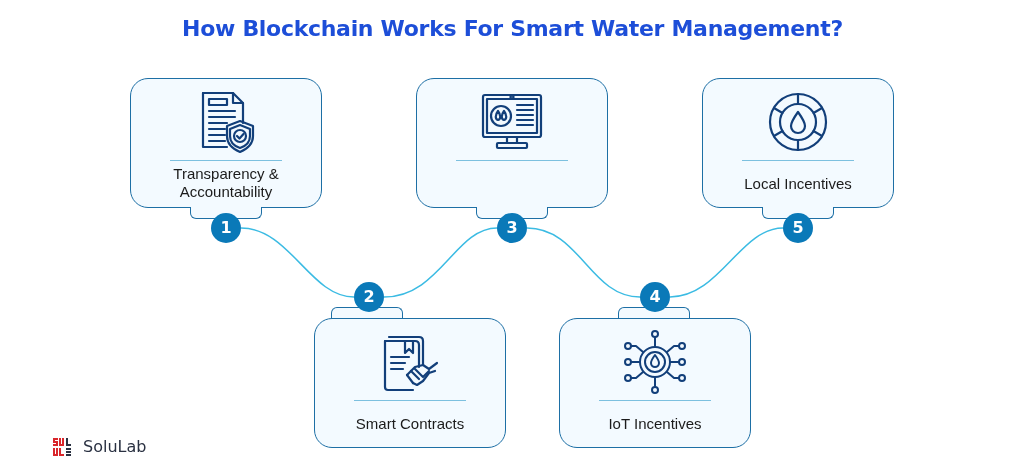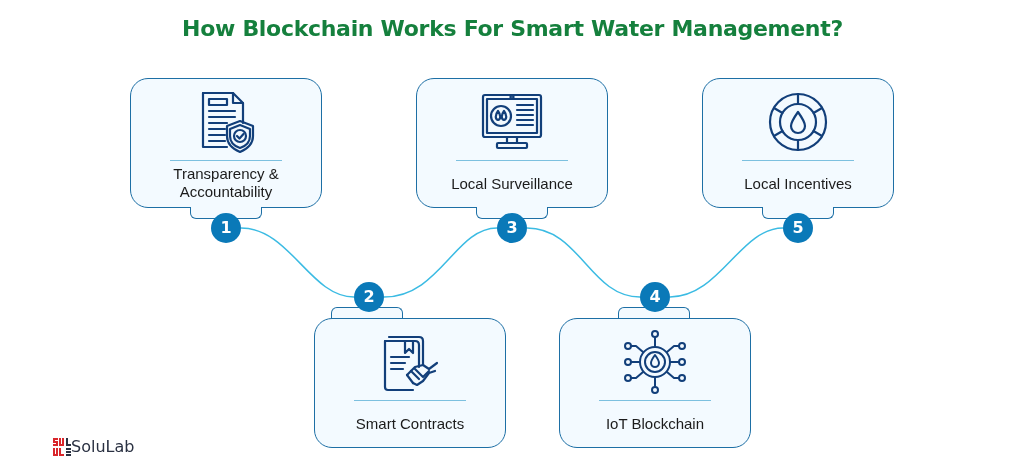--- a/index.html
+++ b/index.html
@@ -1,28 +1,28 @@
 <!DOCTYPE html>
 <html><head>
 <meta charset="utf-8">
 <style>
   html, body { margin:0; padding:0; background:#ffffff; }
   body { width:1025px; height:466px; position:relative; overflow:hidden; font-family:"Liberation Sans", sans-serif; }
-  .title { position:absolute; left:0; top:16px; width:1025px; text-align:center; font-family:"DejaVu Sans", sans-serif; font-weight:bold; font-size:22px; color:#15803d; letter-spacing:-0.3px; }
+  .title { position:absolute; left:0; top:16px; width:1025px; text-align:center; font-family:"DejaVu Sans", sans-serif; font-weight:bold; font-size:22px; color:#1d4ed8; letter-spacing:-0.3px; }
   svg.connector { position:absolute; left:0; top:0; }
   .card { position:absolute; width:192px; height:130px; background:#f3faff; border:1.5px solid #1d6fa5; border-radius:18px; box-sizing:border-box; }
   .tab { position:absolute; width:72px; height:12px; background:#f3faff; border:1.5px solid #1d6fa5; box-sizing:border-box; }
   .tab.down { border-top:none; border-radius:0 0 6px 6px; }
   .tab.up { border-bottom:none; border-radius:6px 6px 0 0; }
   .icon { position:absolute; left:50%; transform:translateX(-50%); top:10px; width:66px; height:66px; }
   .divider { position:absolute; left:39px; right:39px; top:81px; height:1px; background:#7cc0df; }
   .label { position:absolute; left:0; right:0; top:86px; text-align:center; font-size:15px; color:#1b1b1b; line-height:18px; }
   .label.single { top:96px; }
   .num { position:absolute; width:30px; height:30px; border-radius:50%; background:#0a79b8; color:#fff; font-size:16px; font-weight:bold; text-align:center; line-height:30px; font-family:"DejaVu Sans", sans-serif; }
-  .logo { position:absolute; left:53px; top:437px; display:flex; align-items:center; gap:0; }
+  .logo { position:absolute; left:53px; top:437px; display:flex; align-items:center; gap:12px; }
   .logo-mark { width:18px; height:18px; }
   .logo-text { font-size:16px; color:#2a3142; font-family:"DejaVu Sans", sans-serif; }
 </style>
 </head>
 <body>
 
 <div class="title">How Blockchain Works For Smart Water Management?</div>
 
 <svg class="connector" width="1025" height="466">
   <path d="M241 228 C 290 228, 310 297, 354 297 M384 297 C 440 297, 455 228, 497 228 M527 228 C 580 228, 590 297, 640 297 M670 297 C 720 297, 740 228, 783 228" fill="none" stroke="#3bbbe3" stroke-width="1.5"></path>
@@ -68,21 +68,20 @@
       <path d="M19 22 C16 26 16 30 19 31 C22 30 22 26 19 22 Z"></path>
       <path d="M25 22 C22 26 22 30 25 31 C28 30 28 26 25 22 Z"></path>
       <line x1="38" y1="16" x2="54" y2="16"></line>
         <line x1="38" y1="21" x2="54" y2="21"></line>
       <line x1="38" y1="26" x2="54" y2="26"></line>
         <line x1="38" y1="31" x2="54" y2="31"></line>
       <line x1="38" y1="36" x2="54" y2="36"></line>
     </g>
   </svg>
   <div class="divider"></div>
-  <div class="label single">Local Surveillance</div>
 </div>
 <div class="tab down" style="left:476px; top:207px;"></div>
 <div class="num" style="left:497px; top:213px;">3</div>
 
 <div class="card" style="left:702px; top:78px;">
   <svg class="icon" viewBox="0 0 66 66">
     <g fill="none" stroke="#123f7a" stroke-width="2.2" stroke-linejoin="round" stroke-linecap="round">
       <circle cx="33" cy="33" r="28"></circle>
       <circle cx="33" cy="33" r="18"></circle>
       <line x1="33" y1="5" x2="33" y2="15"></line>
@@ -140,21 +139,21 @@
         <path d="M9 17 H14 L21 23"></path>
       <circle cx="60" cy="17" r="3"></circle>
         <path d="M57 17 H52 L45 23"></path>
       <circle cx="6" cy="49" r="3"></circle>
         <path d="M9 49 H14 L21 43"></path>
       <circle cx="60" cy="49" r="3"></circle>
         <path d="M57 49 H52 L45 43"></path>
     </g>
   </svg>
   <div class="divider"></div>
-  <div class="label single">IoT Blockchain</div>
+  <div class="label single">IoT Incentives</div>
 </div>
 <div class="num" style="left:640px; top:282px;">4</div>
 
 <div class="logo">
   <svg class="logo-mark" viewBox="0 0 18 18">
     <g fill="#d9262b">
       <rect x="0" y="0" width="5" height="2"></rect>
         <rect x="0" y="0" width="2" height="5"></rect>
         <rect x="0" y="3" width="5" height="2"></rect>
         <rect x="3" y="3" width="2" height="5"></rect>

